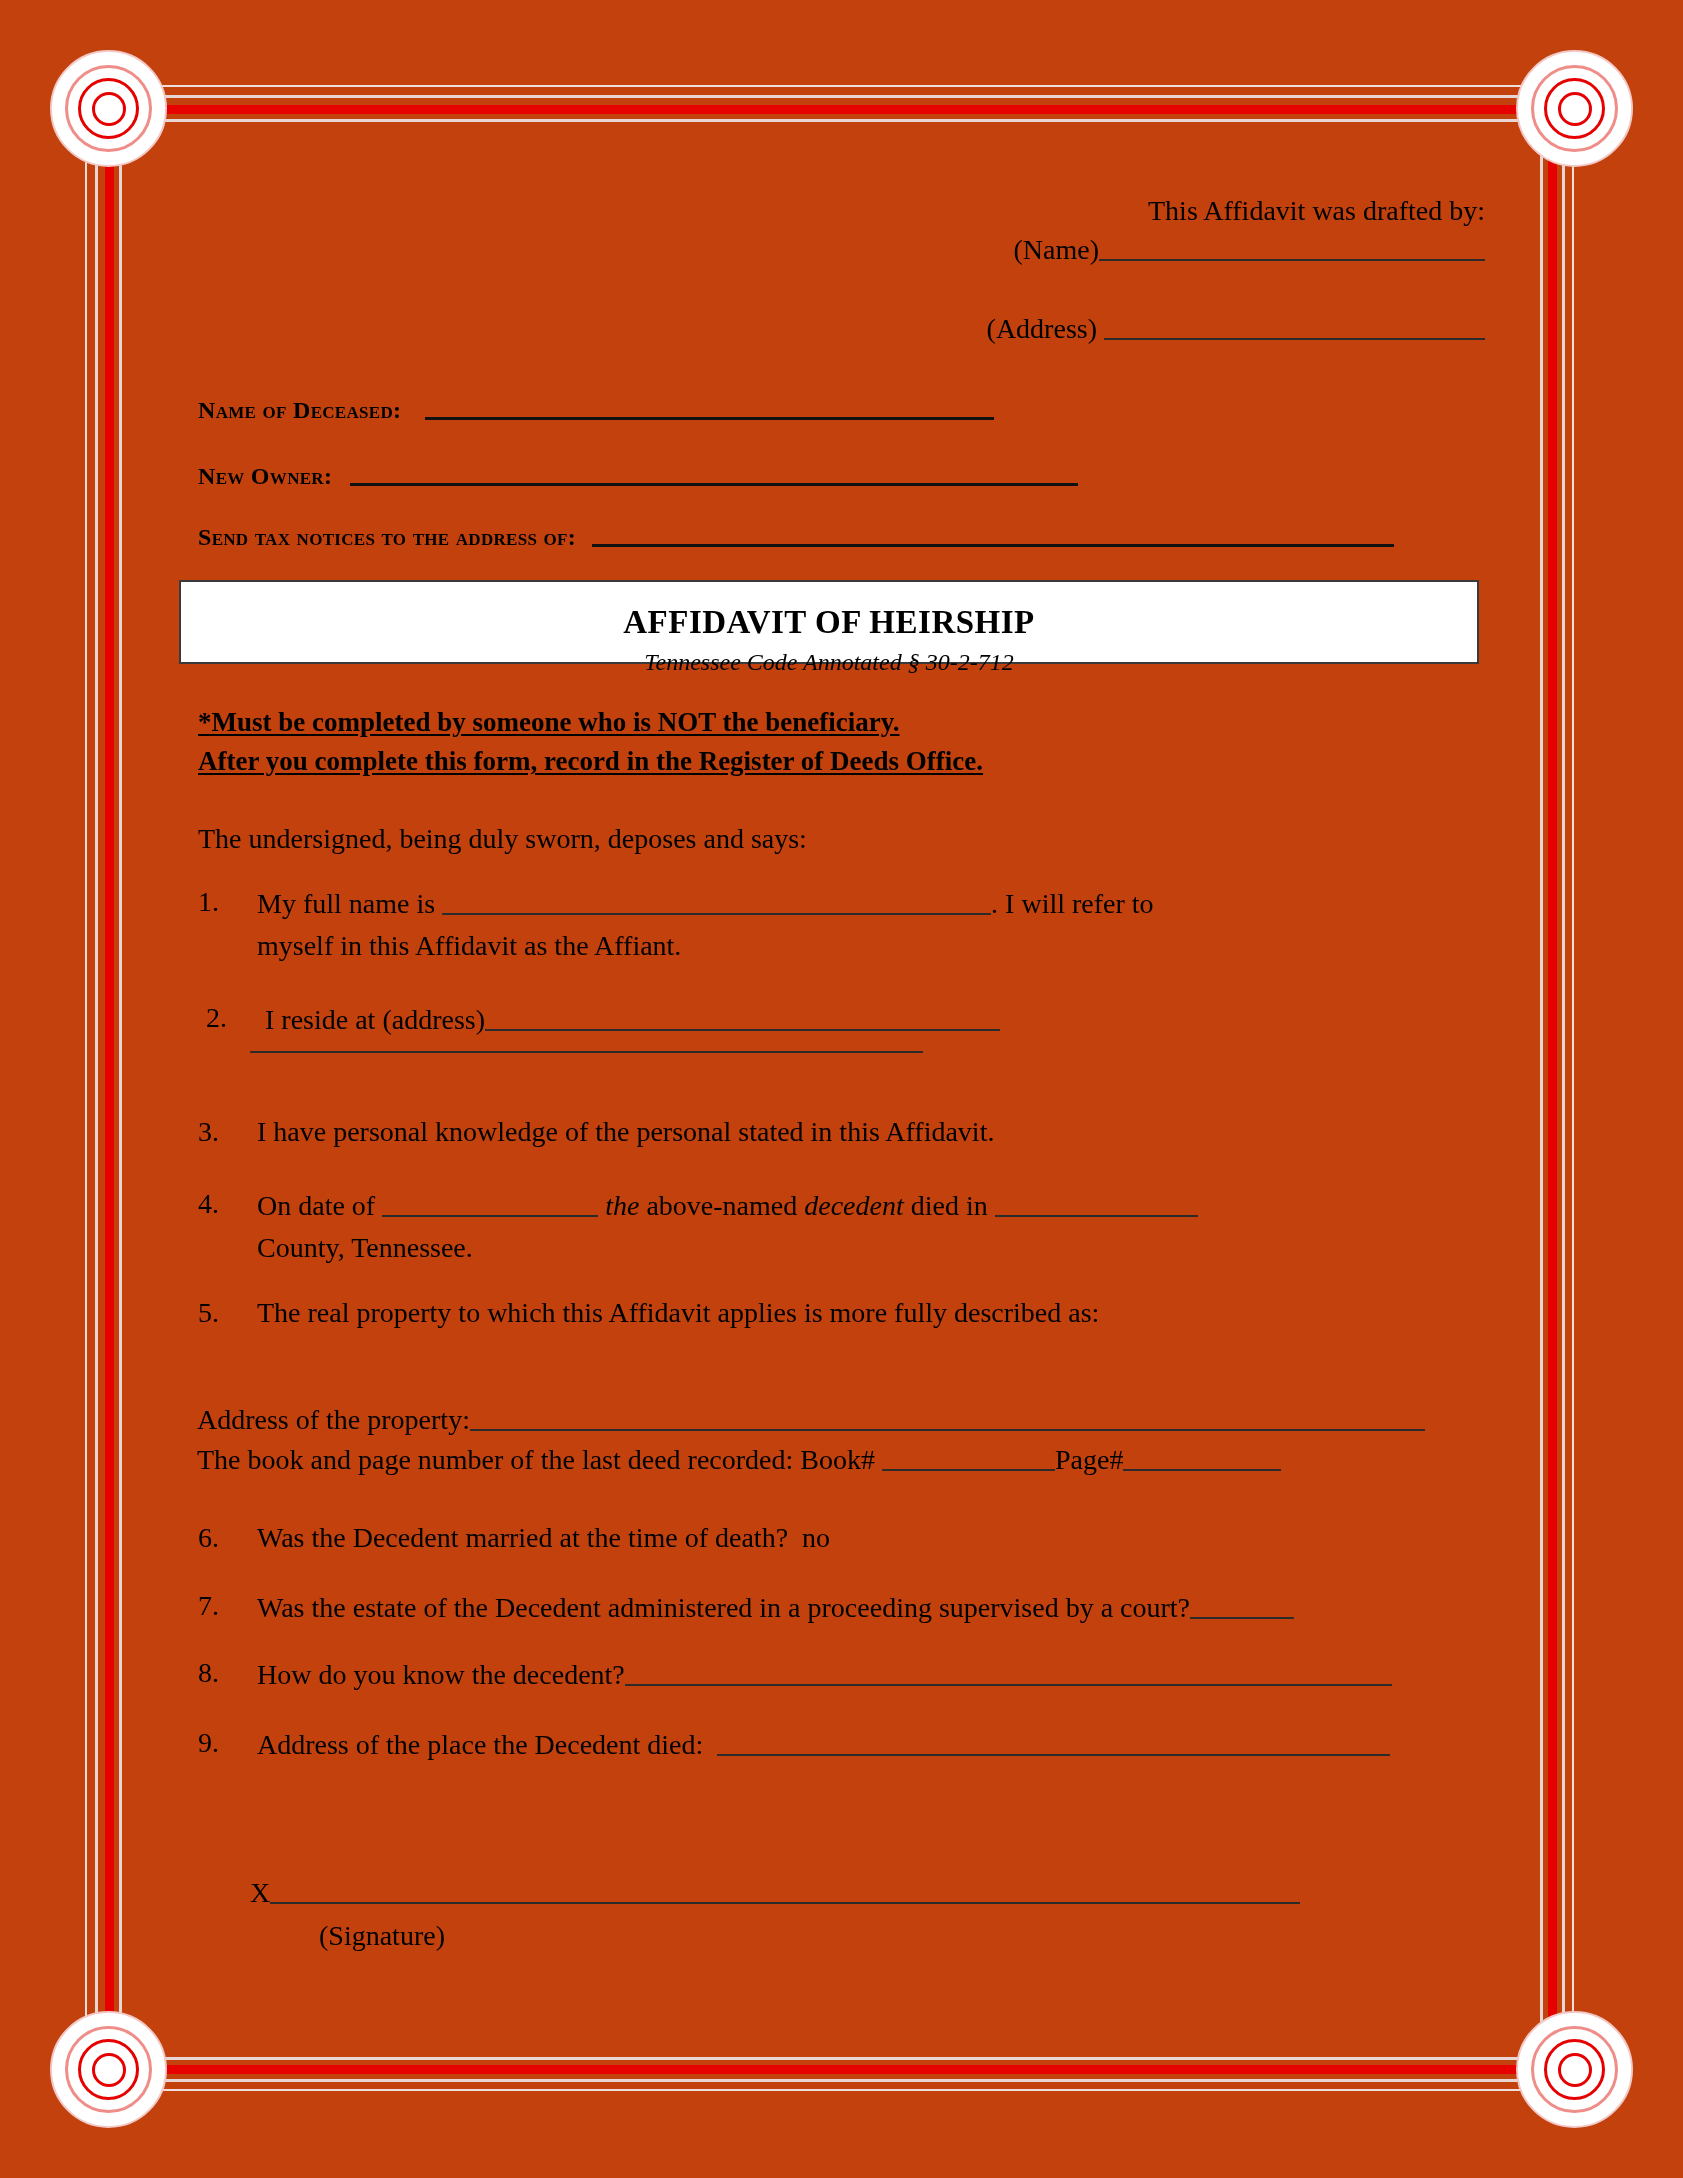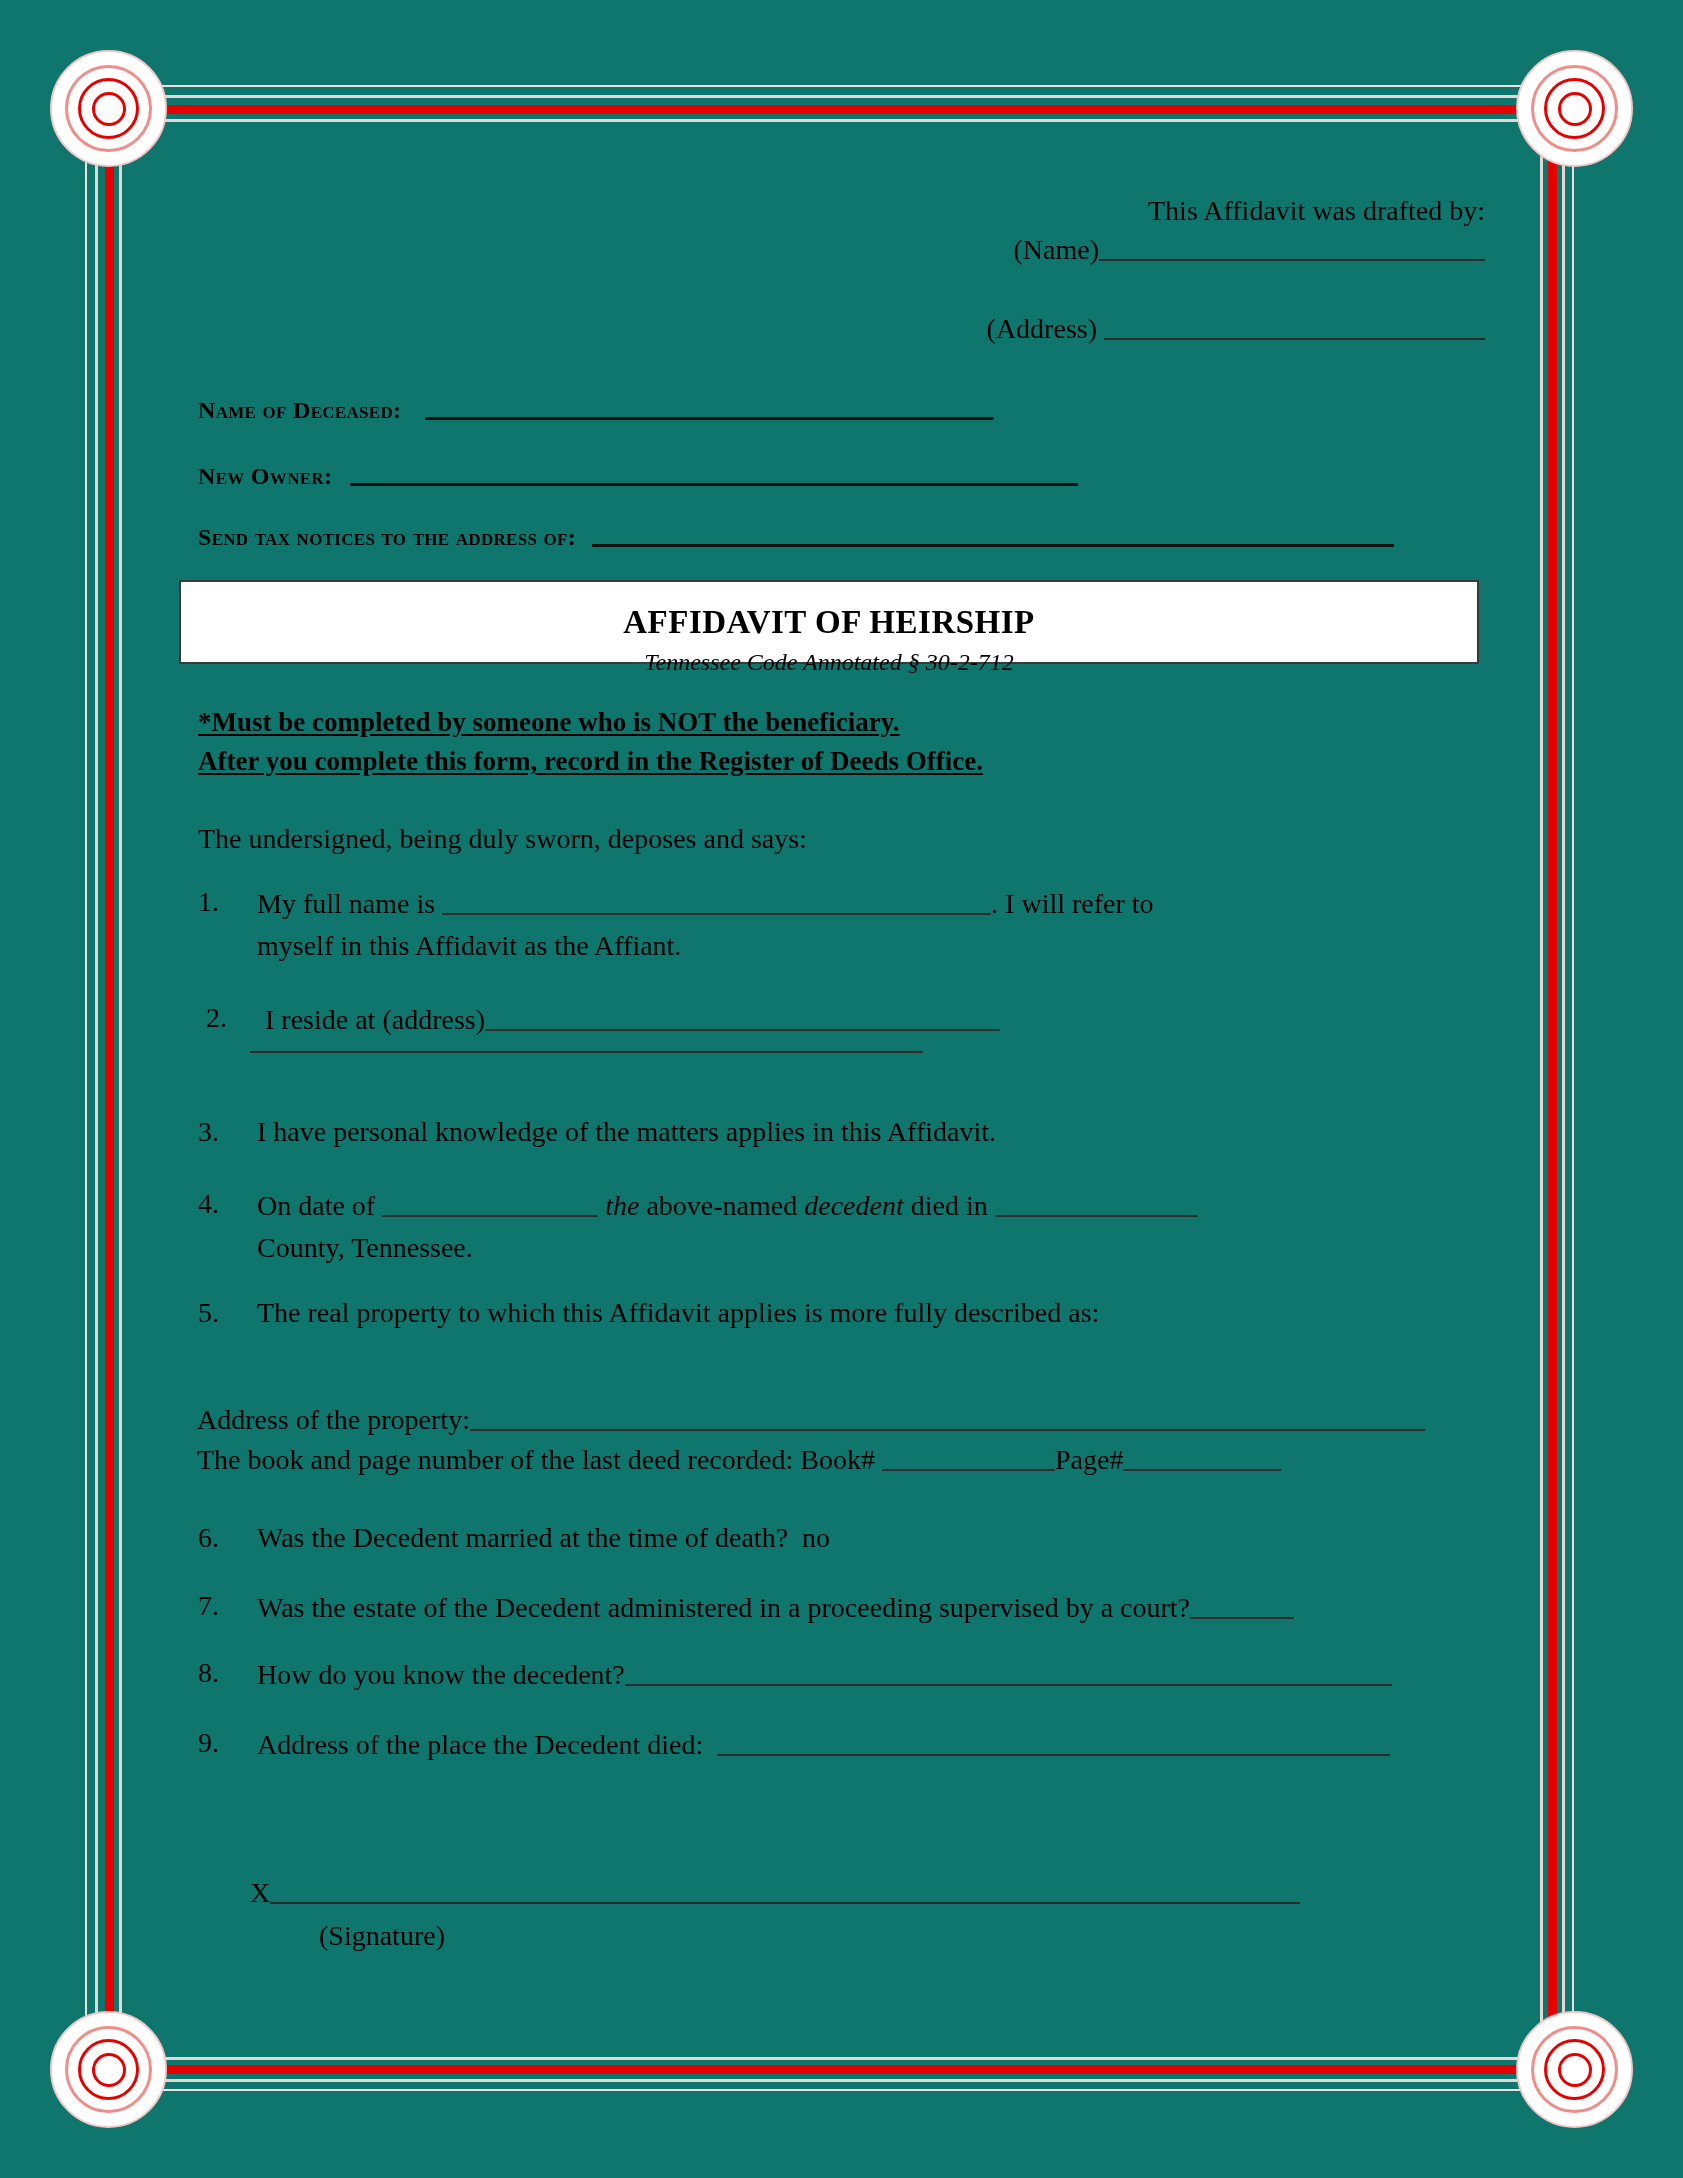--- a/index.html
+++ b/index.html
@@ -14,21 +14,21 @@
     font-family: "Liberation Serif", "DejaVu Serif", serif;
     color: #000000;
     overflow: hidden;
   }
 
   
   #page {
     position: relative;
     width: 1683px;
     height: 2178px;
-    background: #0f766e;
+    background: #c2410c;
   }
 
   
   .frame {
     position: absolute;
     left: 0; top: 0;
     width: 1683px;
     height: 2178px;
     pointer-events: none;
   }
@@ -373,21 +373,21 @@
     <div class="item it2">
       <span class="num">2.</span>
       <span class="body">
         <span>I reside at (address)</span><span class="blank" style="width:515px;"></span>
       </span>
     </div>
     <div class="it2-line2"></div>
 
     <div class="item it3">
       <span class="num">3.</span>
-      <span class="body">I have personal knowledge of the matters applies in this Affidavit.</span>
+      <span class="body">I have personal knowledge of the personal stated in this Affidavit.</span>
     </div>
 
     <div class="item it4">
       <span class="num">4.</span>
       <span class="body">
         <span>On date of</span>
         <span class="blank" style="width:216px;"></span>
         <em>the</em>
         <span>above-named</span>
         <em>decedent</em>

